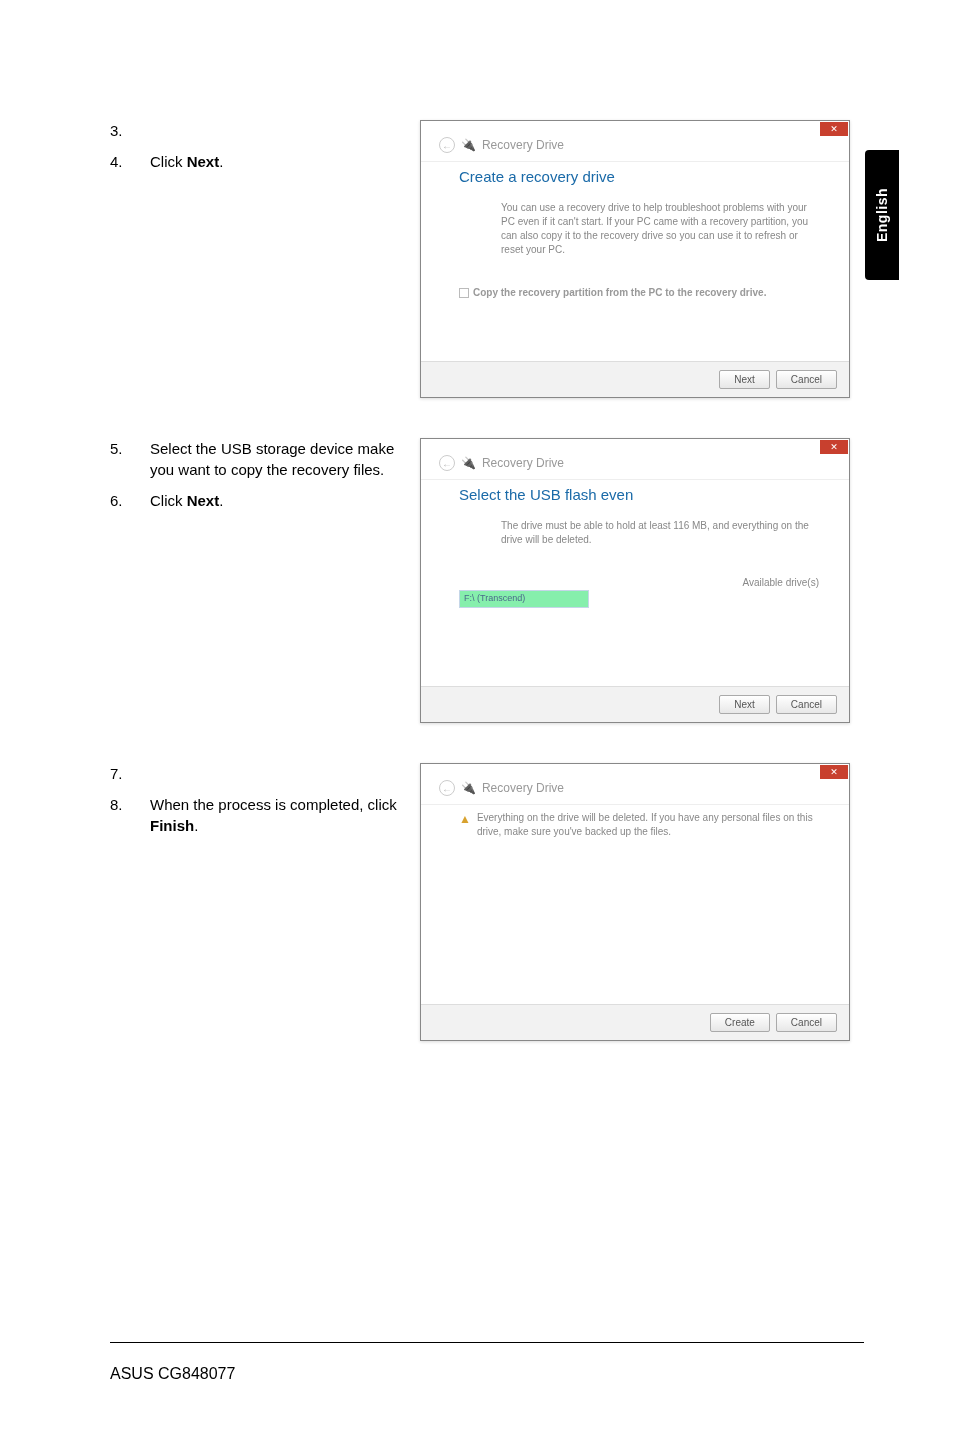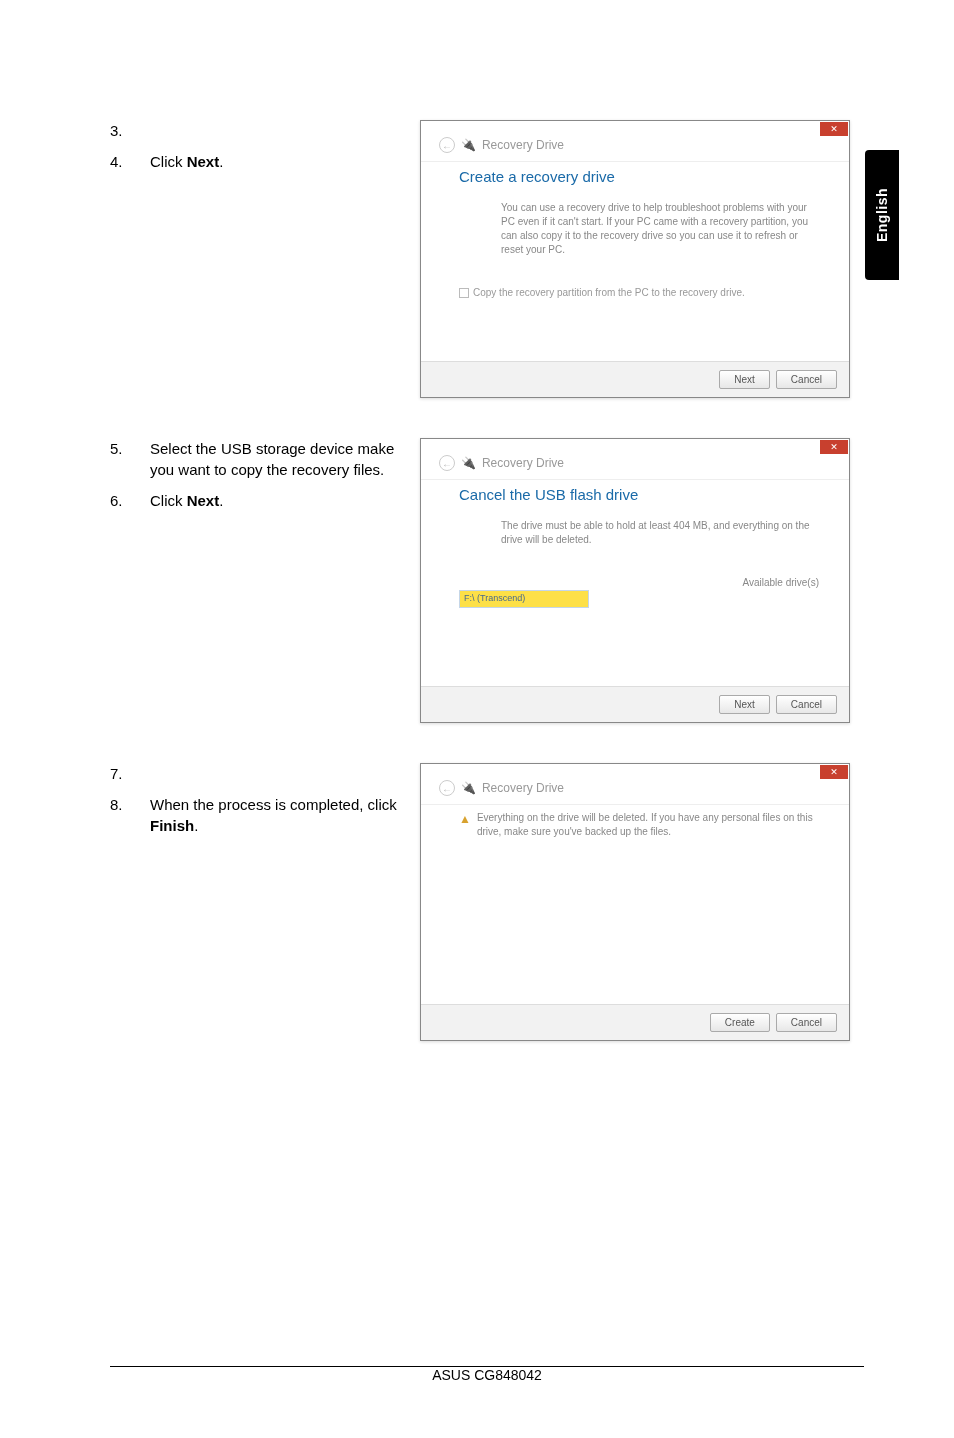--- a/index.html
+++ b/index.html
@@ -116,20 +116,21 @@
     color: #888;
     font-size: 10px;
     line-height: 1.4;
     margin-bottom: 30px;
     margin-left: 42px;
   }
   .dlg-opt {
     color: #999;
     font-size: 10px;
     margin-bottom: 26px;
+    font-weight: bold;
   }
   .check {
     display: inline-block;
     width: 10px;
     height: 10px;
     border: 1px solid #bbb;
     margin-right: 4px;
     vertical-align: middle;
   }
   .dlg-foot {
@@ -151,21 +152,21 @@
   .dlg-label {
     color: #888;
     font-size: 10px;
     margin-bottom: 2px;
     text-align: right;
   }
   .listbox {
     border: 1px solid #c5d6e8;
     width: 130px;
     height: 18px;
-    background: #fde047;
+    background: #86efac;
     color: #4a6a8a;
     font-size: 9px;
     padding: 2px 4px;
     margin-bottom: 60px;
   }
   .warn-line {
     display: flex;
     align-items: flex-start;
     gap: 6px;
     color: #888;
@@ -176,24 +177,24 @@
   .warn-icon {
     color: #d8a22e;
     font-size: 12px;
   }
   .footer {
     position: absolute;
     bottom: 55px;
     left: 110px;
     right: 90px;
     border-top: 1px solid #000;
-    padding-top: 0;
-    display: flex;
-    justify-content: center;
-    font-size: 14px;
+    padding-top: 22px;
+    display: flex;
+    justify-content: flex-start;
+    font-size: 16px;
   }
 </style>
 </head>
 <body>
 
 <div class="side-tab">
   <span>English</span>
 </div>
 
 <div class="content">
@@ -252,22 +253,22 @@
       <div class="dialog">
         <div class="dlg-head">
           <div class="close-btn">✕</div>
         </div>
         <div class="dlg-crumb">
           <span class="back-arrow">←</span>
           <span>🔌</span>
           <span>Recovery Drive</span>
         </div>
         <div class="dlg-body">
-          <div class="dlg-title">Cancel the USB flash drive</div>
-          <div class="dlg-desc">The drive must be able to hold at least 404 MB, and everything on the drive will be deleted.</div>
+          <div class="dlg-title">Select the USB flash even</div>
+          <div class="dlg-desc">The drive must be able to hold at least 116 MB, and everything on the drive will be deleted.</div>
           <div class="dlg-label">Available drive(s)</div>
           <div class="listbox">F:\ (Transcend)</div>
         </div>
         <div class="dlg-foot">
           <button class="dlg-btn">Next</button>
           <button class="dlg-btn">Cancel</button>
         </div>
       </div>
     </div>
   </div>
@@ -305,14 +306,14 @@
           <button class="dlg-btn">Cancel</button>
         </div>
       </div>
     </div>
   </div>
 
 </div>
 
 <div class="footer">
   <span>ASUS CG8480</span>
-  <span>42</span>
+  <span>77</span>
 </div>
 
 </body></html>

